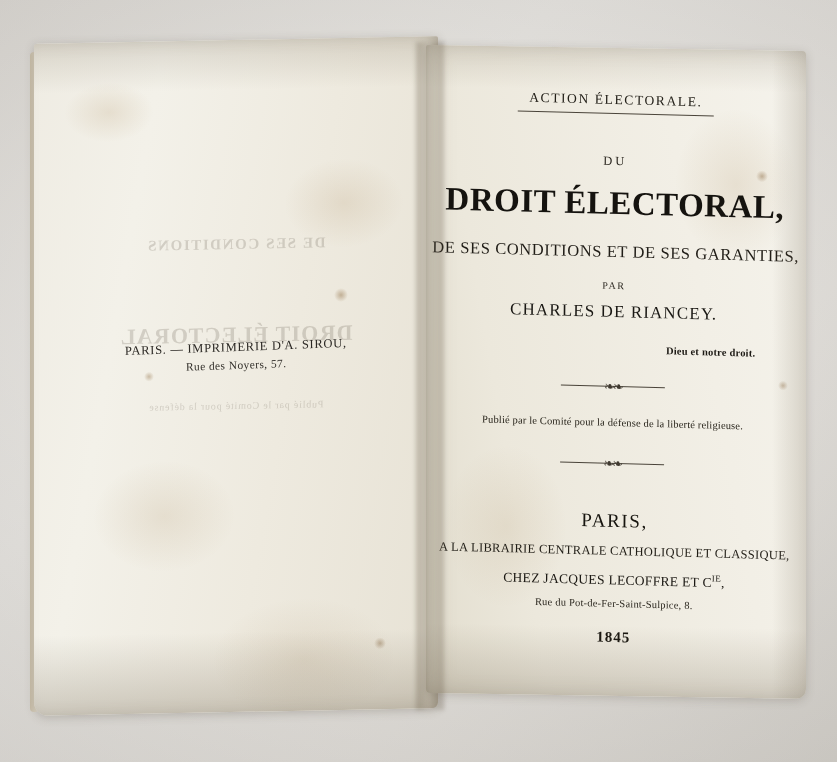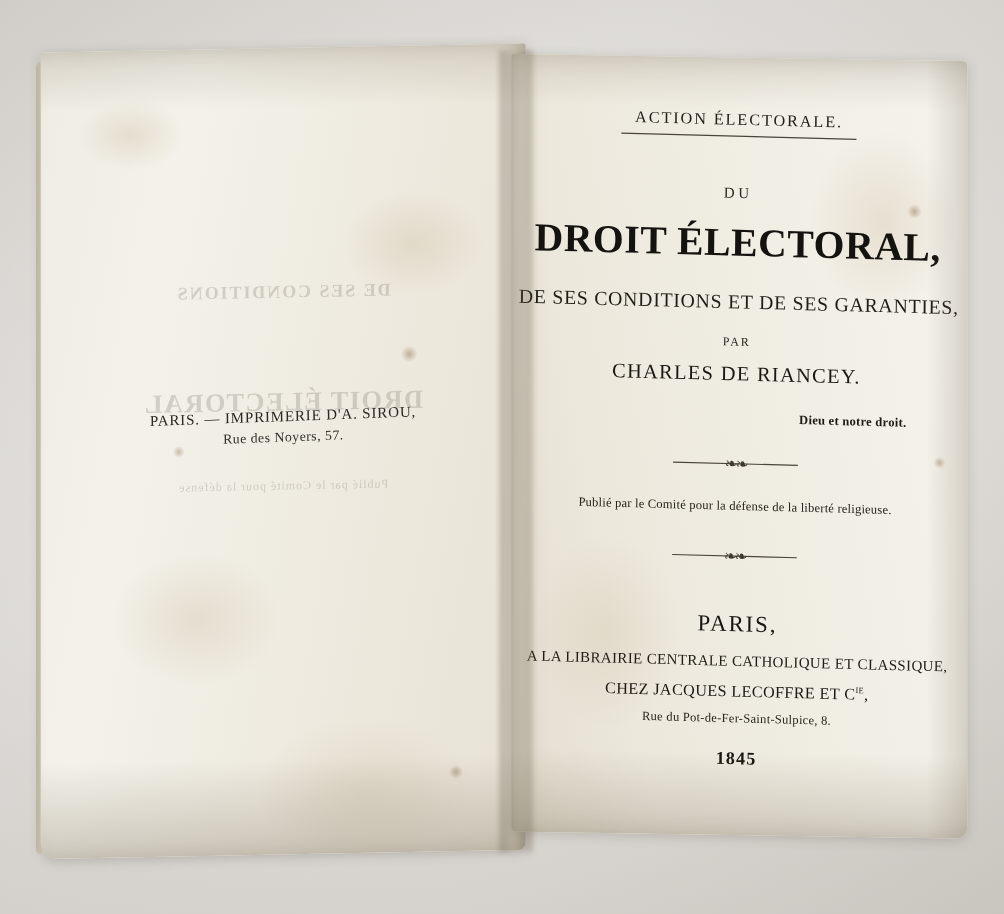--- a/index.html
+++ b/index.html
@@ -268,21 +268,21 @@
     white-space: nowrap;
   }
   .pub2 {
     margin-top: 8px;
     font-size: 13.5px;
     font-variant: small-caps;
     letter-spacing: 0.3px;
     color: #1b1813;
     white-space: nowrap;
   }
-  .pub2 sup { font-size: 10px; }
+  .pub2 sup { font-size: 13px; }
   .addr {
     margin-top: 9px;
     font-size: 10.5px;
     letter-spacing: 0.2px;
     color: #2a261e;
   }
   .year {
     margin-top: 20px;
     font-size: 15px;
     font-weight: bold;

